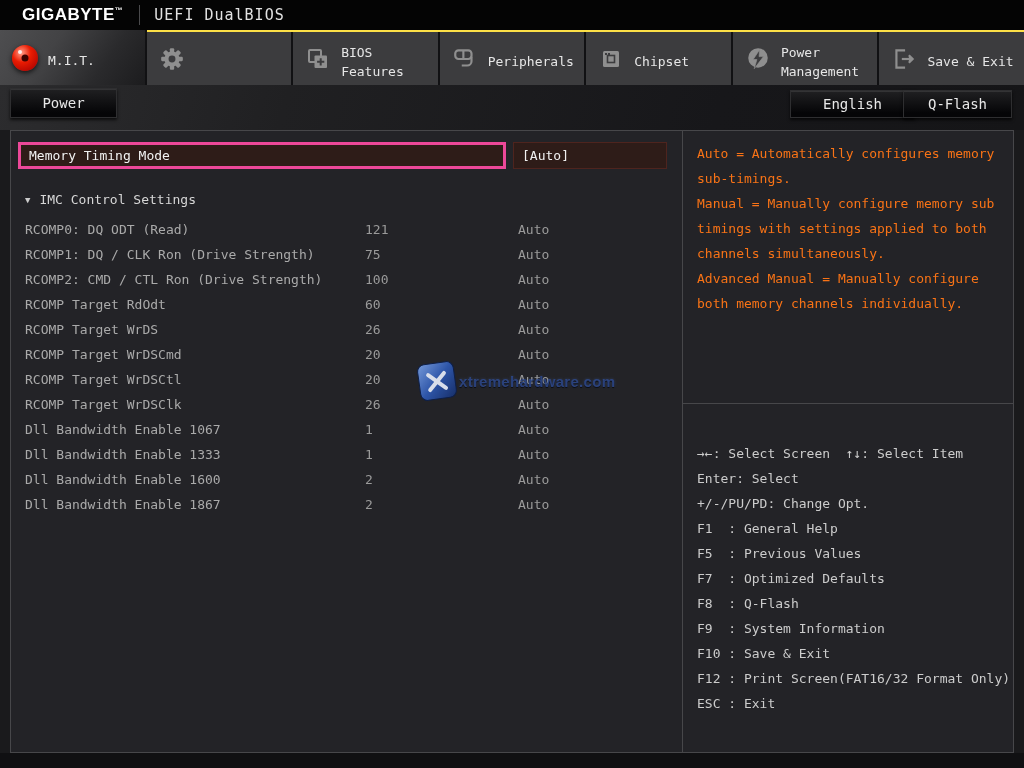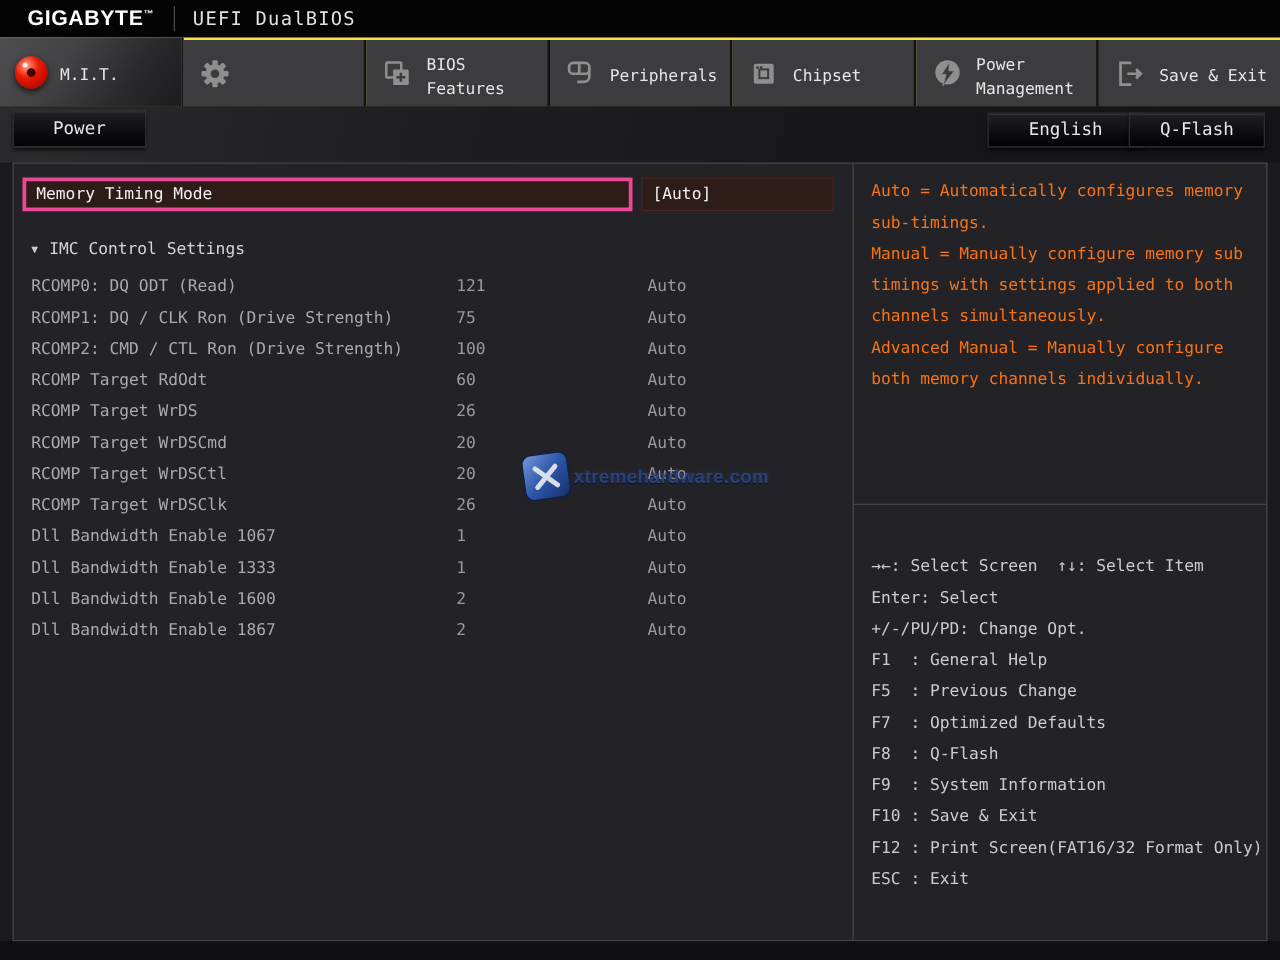--- a/index.html
+++ b/index.html
@@ -336,21 +336,21 @@
       <div class="shortcut-section">
 
           <div class="shortcut-line">→←: Select Screen  ↑↓: Select Item</div>
 
           <div class="shortcut-line">Enter: Select</div>
 
           <div class="shortcut-line">+/-/PU/PD: Change Opt.</div>
 
           <div class="shortcut-line">F1  : General Help</div>
 
-          <div class="shortcut-line">F5  : Previous Change</div>
+          <div class="shortcut-line">F5  : Previous Values</div>
 
           <div class="shortcut-line">F7  : Optimized Defaults</div>
 
           <div class="shortcut-line">F8  : Q-Flash</div>
 
           <div class="shortcut-line">F9  : System Information</div>
 
           <div class="shortcut-line">F10 : Save &amp; Exit</div>
 
           <div class="shortcut-line">F12 : Print Screen(FAT16/32 Format Only)</div>

